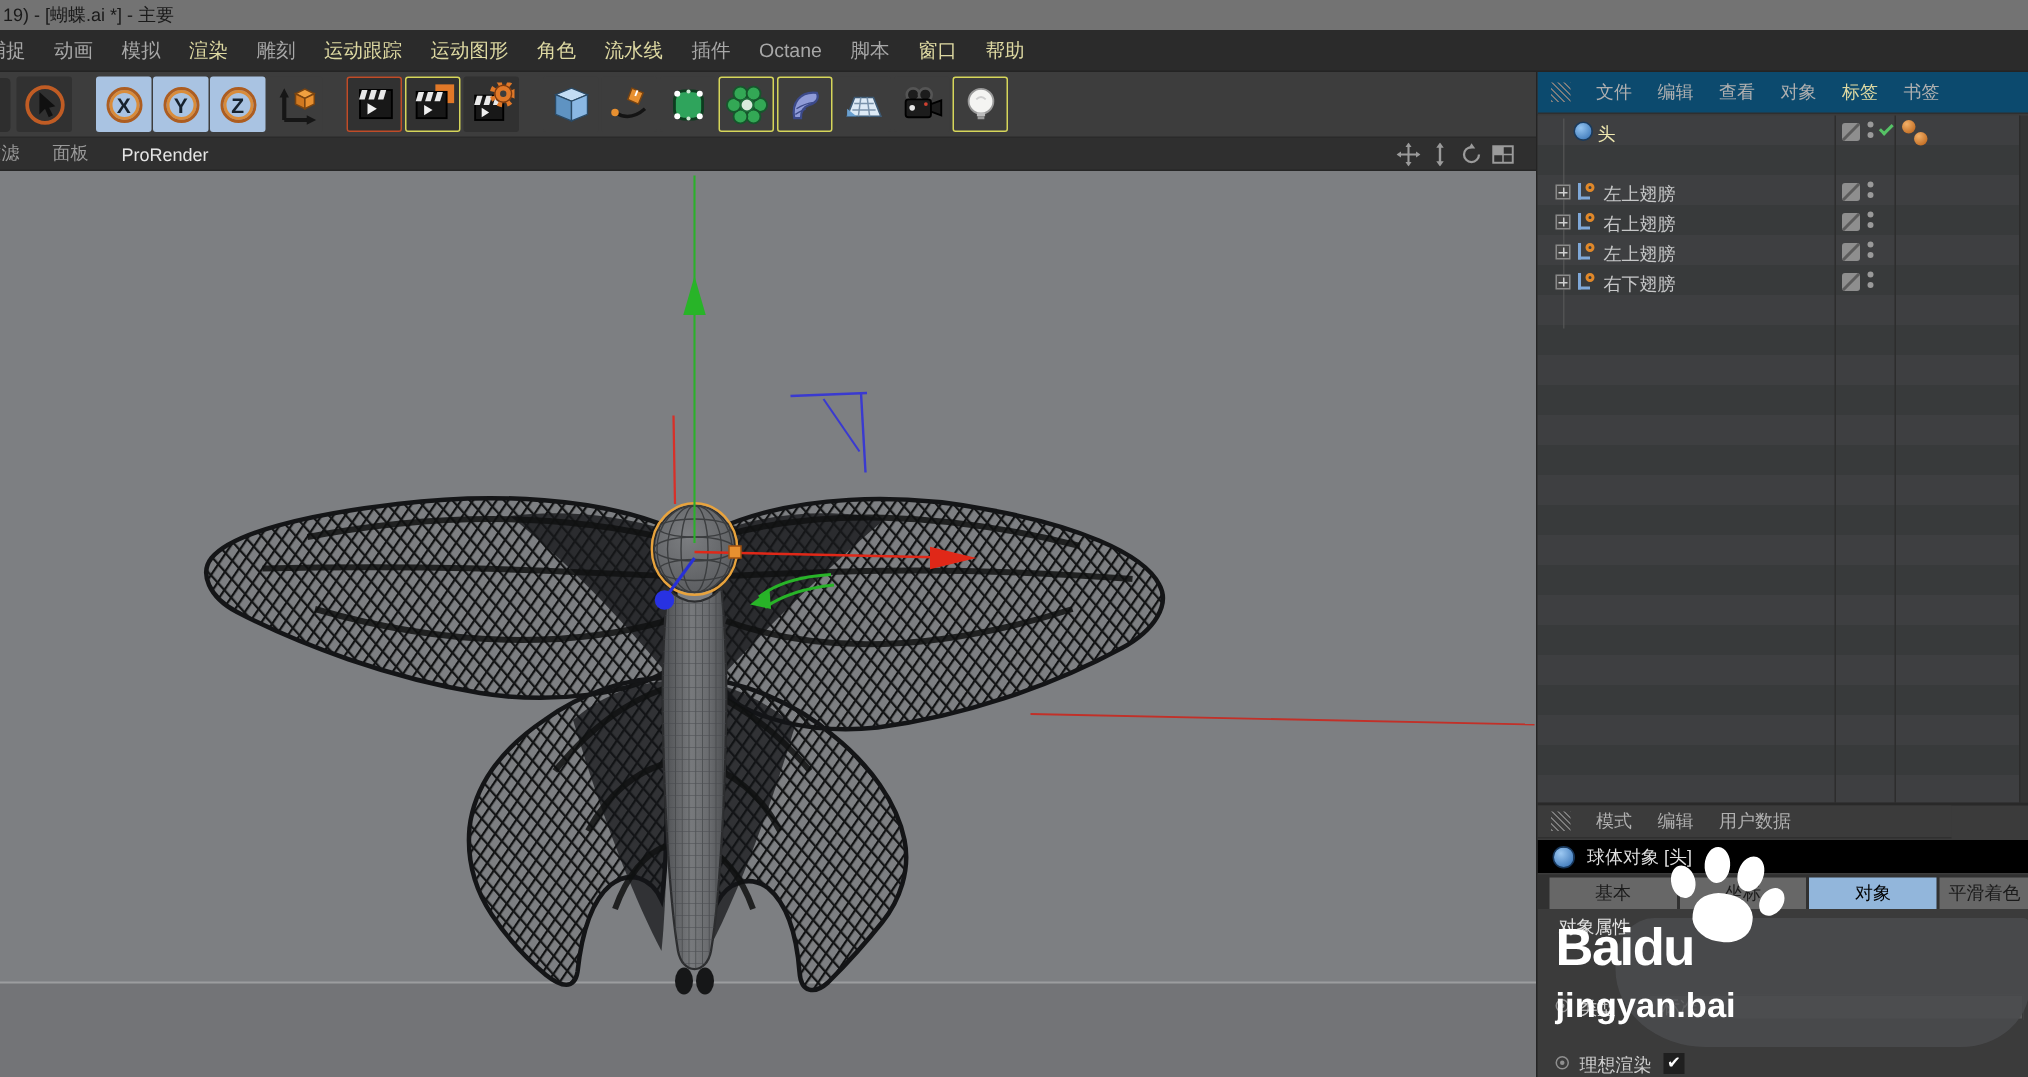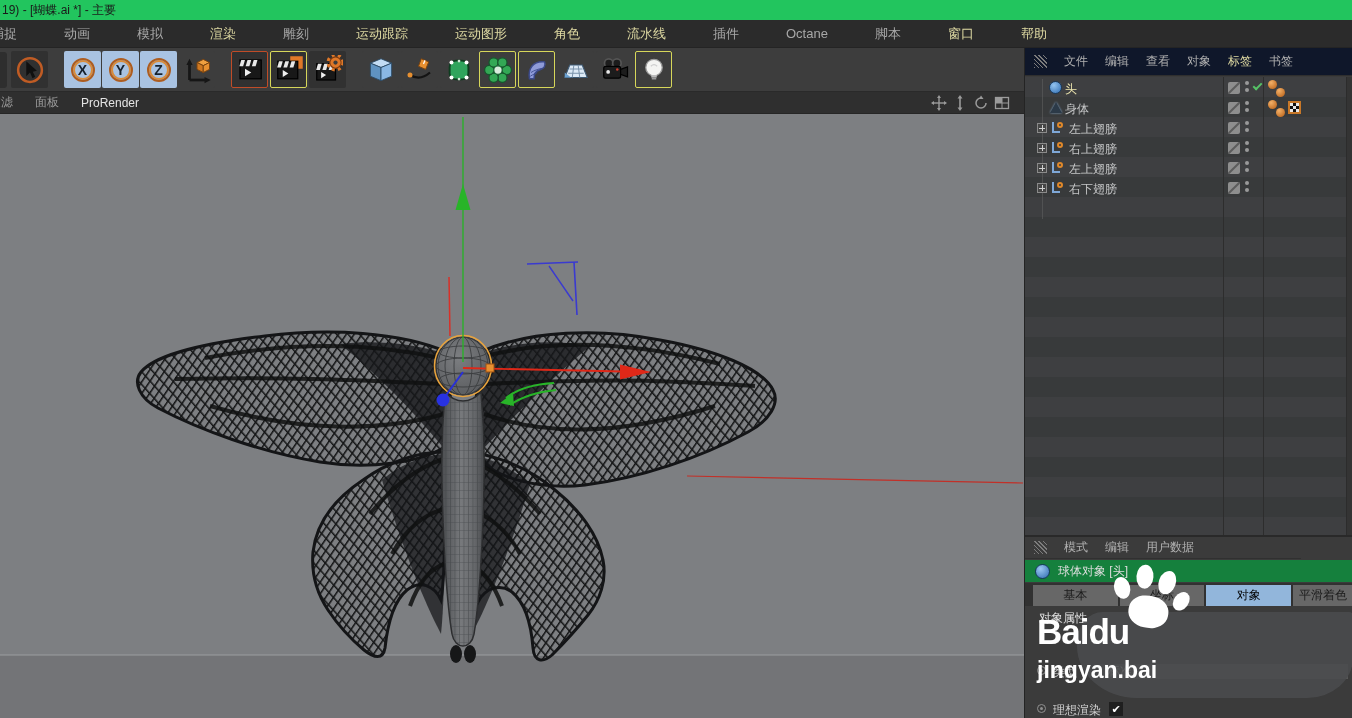--- a/index.html
+++ b/index.html
@@ -1,26 +1,26 @@
 <!DOCTYPE html>
 <html><head>
 <meta charset="utf-8">
 <style>
   html,body{margin:0;padding:0;background:#222;}
   *{box-sizing:border-box;font-family:"Liberation Sans",sans-serif;}
   .screen{position:relative;width:1352px;height:718px;overflow:hidden;background:#3b3b3b;}
 
   
-  .titlebar{position:absolute;left:0;top:0;width:1352px;height:20px;background:#22c55e;color:#1a1a1a;
+  .titlebar{position:absolute;left:0;top:0;width:1352px;height:20px;background:#737373;color:#1a1a1a;
     font-size:12px;line-height:20px;padding-left:2px;white-space:nowrap;overflow:hidden;}
 
   
   .menubar{position:absolute;left:0;top:20px;width:1352px;height:28px;background:#2b2b2b;
     display:flex;align-items:center;gap:19px;overflow:hidden;border-bottom:1px solid #242424;}
-  .mi{color:#a8a8a8;font-size:13px;white-space:nowrap;cursor:default;margin-left:28px;}
+  .mi{color:#a8a8a8;font-size:13px;white-space:nowrap;cursor:default;}
   .mi.hl{color:#ded9a2;text-align:right;}
   .mi.clip{margin-left:-9px;}
 
   
   .toolbar{position:absolute;left:0;top:48px;width:1024px;height:44px;background:#3d3d3d;
     border-bottom:1px solid #2a2a2a;display:flex;align-items:center;}
   .tsliver{width:7px;height:36px;background:#2e2e2e;margin-right:4px;border-radius:0 3px 3px 0;}
   .tgroup{display:flex;align-items:center;margin-right:16px;}
   .tbtn{position:relative;width:37px;height:37px;background:#3d3d3d;border-radius:2px;
     display:flex;align-items:center;justify-content:center;}
@@ -40,21 +40,21 @@
   .vpmi.bright{color:#e4e4e4;}
   .vpnav{position:absolute;right:14px;top:3px;display:flex;gap:5px;}
   .vpnav svg{display:block;}
 
   
   .viewport{position:absolute;left:0;top:114px;width:1024px;height:604px;background:#7d7f82;}
 
   
   .rpanel{position:absolute;left:1024px;top:48px;width:328px;height:670px;background:#3b3b3b;
     border-left:1px solid #242424;overflow:hidden;}
-  .om-menu{position:absolute;left:0;top:0;width:328px;height:28px;background:#0f172a;
+  .om-menu{position:absolute;left:0;top:0;width:328px;height:28px;background:#0c4a6e;
     border-bottom:1px solid #2f2f2f;display:flex;align-items:center;gap:17px;}
   .grip{width:13px;height:13px;margin-left:9px;
     background:repeating-linear-gradient(45deg,#7c7c7c 0 1px,transparent 1px 3px);}
   .pmi{color:#b0b0b0;font-size:12px;}
   .pmi.hl{color:#ded9a2;}
   .om-body{position:absolute;left:0;top:29px;width:328px;height:458px;
     background:repeating-linear-gradient(180deg,#3e3f41 0 20px,#383a3b 20px 40px);}
   .om-colline{position:absolute;top:0;height:458px;width:1px;background:#2d2d2d;}
   .om-scroll{position:absolute;right:0;top:0;width:7px;height:458px;background:#343434;border-left:1px solid #2c2c2c;}
   .tree-v{position:absolute;left:17px;top:2px;width:1px;height:140px;background:#5f5f5f;opacity:.6;}
@@ -75,21 +75,21 @@
   .chk{position:absolute;left:263px;top:3px;width:13px;height:13px;border:2px solid #c87828;
     background:
      linear-gradient(45deg,#111 25%,transparent 25%,transparent 75%,#111 75%),
      linear-gradient(45deg,#111 25%,#e8e8e8 25%,#e8e8e8 75%,#111 75%);
     background-size:6px 6px;background-position:0 0,3px 3px;}
 
   
   .am-sep{position:absolute;left:0;top:487px;width:328px;height:2px;background:#292929;}
   .am-menu{position:absolute;left:0;top:489px;width:276px;height:22px;background:#3b3b3b;
     border-bottom:1px solid #303030;display:flex;align-items:center;gap:17px;}
-  .am-title{position:absolute;left:0;top:512px;width:328px;height:22px;background:#15803d;
+  .am-title{position:absolute;left:0;top:512px;width:328px;height:22px;background:#000000;
     display:flex;align-items:center;}
   .sphico{width:15px;height:15px;border-radius:50%;margin-left:10px;
     background:radial-gradient(circle at 35% 30%,#9cc8f2,#2e6bb0);border:1px solid #17375c;}
   .am-title span{margin-left:8px;font-size:12px;color:#dedede;}
   .tabs{position:absolute;left:0;top:535px;width:328px;height:23px;background:#313131;display:flex;gap:2px;padding-left:8px;}
   .tab{height:21px;margin-top:2px;width:93px;background:#676767;color:#1b1b1b;font-size:12px;
     display:flex;align-items:center;justify-content:center;white-space:nowrap;overflow:hidden;}
   .tab.sel{background:#92b6db;color:#000;}
   .tab.cut{width:60px;flex:none;}
   .sect{position:absolute;left:14px;top:562px;font-size:12px;color:#e2e2e2;}
@@ -454,34 +454,20 @@
           </span>
         <span class="dots">
             <i></i>
             <i></i>
           </span>
         <span class="gcheck"></span>
         <span class="ball" style="left:243px;top:2px;"></span>
         <span class="ball" style="left:251px;top:10px;"></span>
       </div>
 
-      <div class="om-row" style="top:21px;">
-        <span class="ic-cone"></span>
-        <span class="olabel" style="left:40px;">身体</span>
-        <span class="vis">
-            <i></i>
-          </span>
-        <span class="dots">
-            <i></i>
-            <i></i>
-          </span>
-        <span class="ball" style="left:243px;top:2px;"></span>
-        <span class="ball" style="left:251px;top:10px;"></span>
-        <span class="chk"></span>
-      </div>
 
       <div class="om-row" style="top:41px;">
         <span class="exp">
             <i></i>
             <b></b>
           </span>
         <span class="ic-extrude">
             <u></u>
             <o></o>
           </span>

